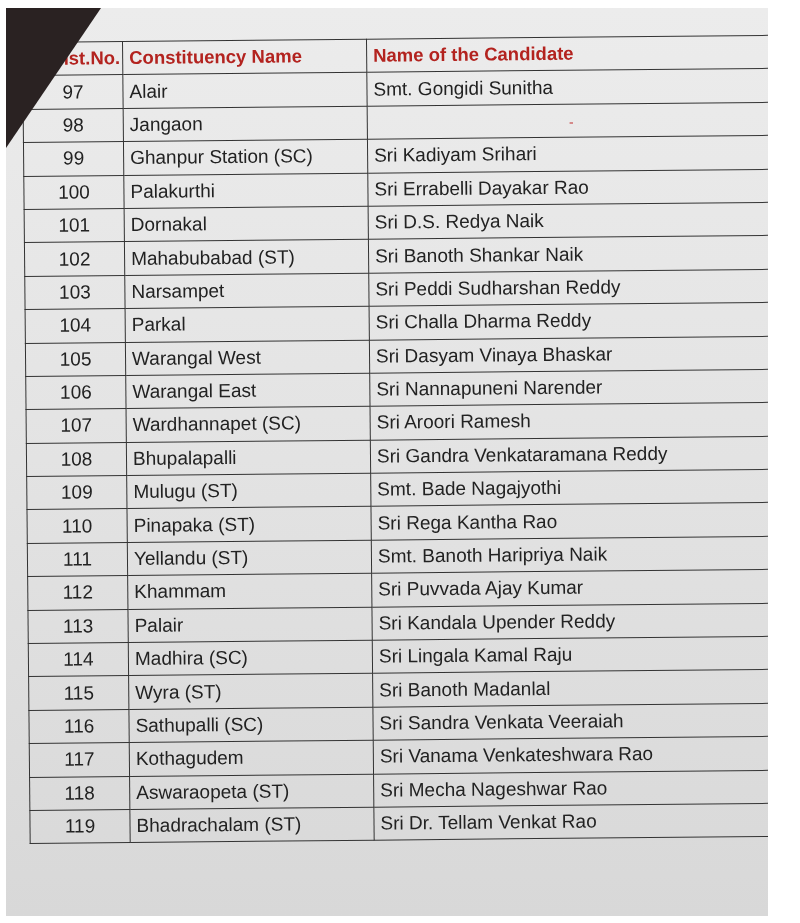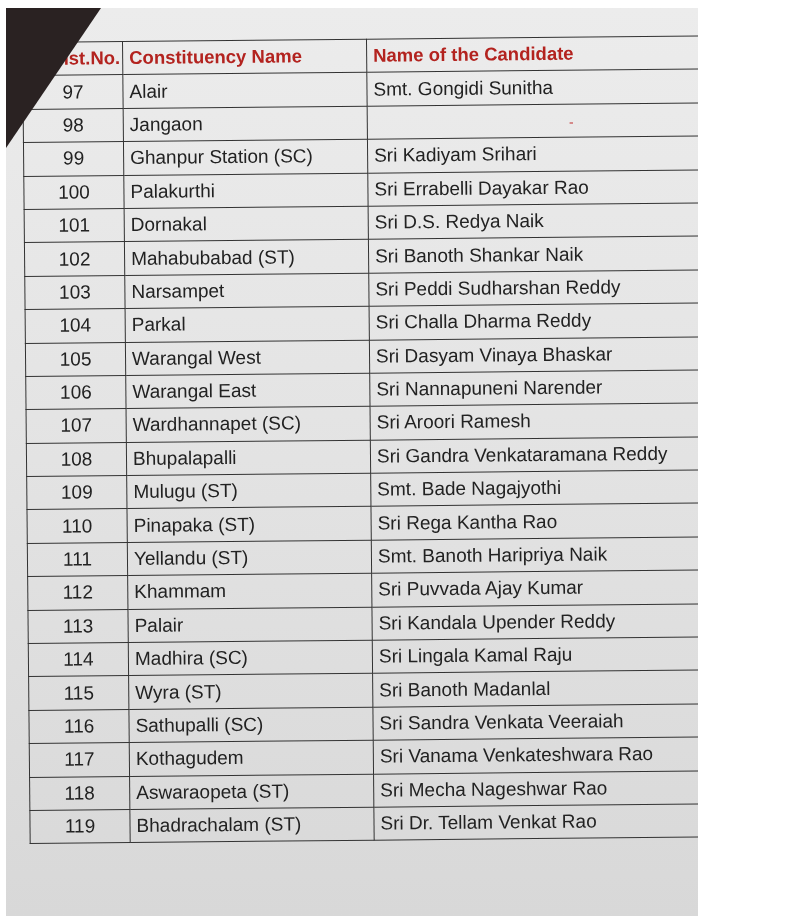--- a/index.html
+++ b/index.html
@@ -2,21 +2,21 @@
 <html><head>
 <meta charset="utf-8">
 <style>
   html, body { margin: 0; padding: 0; }
   body {
     width: 800px; height: 923px; position: relative; overflow: hidden;
     background: #ffffff;
     font-family: "Liberation Sans", sans-serif;
   }
   .photo {
-    position: absolute; left: 6px; top: 8px; width: 692px; height: 908px;
+    position: absolute; left: 6px; top: 8px; width: 762px; height: 908px;
     background: linear-gradient(180deg, #ececec 0%, #e4e4e4 45%, #d8d8d8 100%);
     overflow: hidden;
   }
   .corner {
     position: absolute; left: 0; top: 0; width: 0; height: 0;
     border-top: 140px solid #2a2222;
     border-right: 95px solid transparent;
     z-index: 3;
   }
   .sheet {

